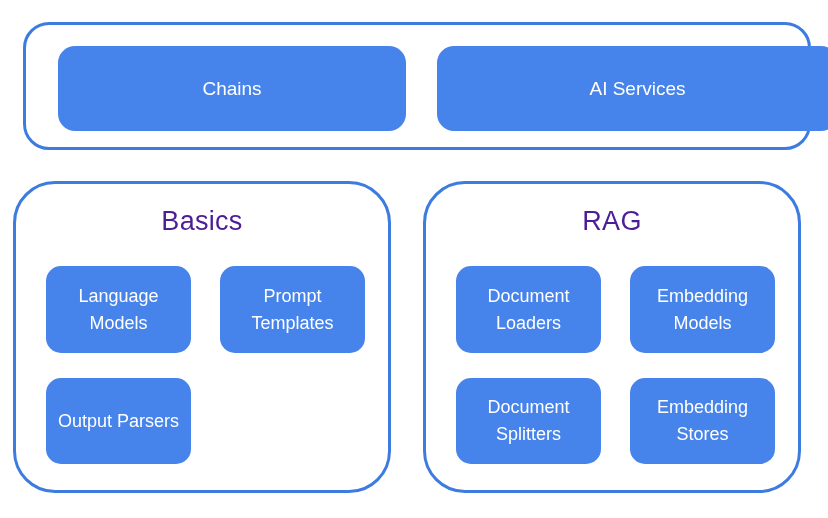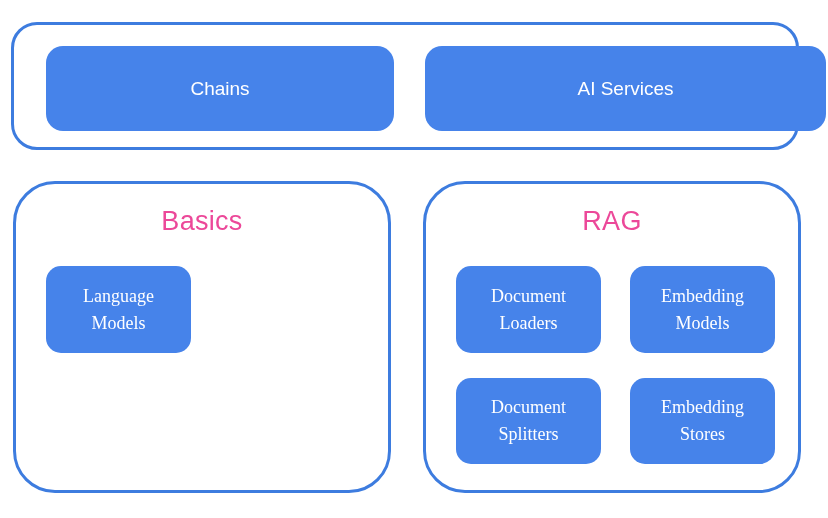--- a/index.html
+++ b/index.html
@@ -15,21 +15,21 @@
     background: #ffffff;
     overflow: hidden;
   }
   .container {
     position: absolute;
     border: 3px solid #3d7cdf;
     background: #ffffff;
     box-sizing: border-box;
   }
   .container.top {
-    left: 11px;
+    left: 23px;
     top: 22px;
     width: 788px;
     height: 128px;
     border-radius: 26px;
     padding-left: 11px;
   }
   .container.bottom {
     top: 181px;
     width: 378px;
     height: 312px;
@@ -59,57 +59,58 @@
   .node.chains { left: 32px; }
   .node.ai-services { left: 411px; width: 401px; }
 
   .group-title {
     position: absolute;
     top: 22px;
     left: 0;
     width: 100%;
     text-align: center;
     font-size: 27px;
-    color: #ec4899;
+    color: #4c1d95;
     letter-spacing: 0.3px;
   }
   .grid {
     position: absolute;
     top: 82px;
     left: 30px;
     display: grid;
     grid-template-columns: 145px 145px;
     grid-template-rows: 87px 86px;
     column-gap: 29px;
     row-gap: 25px;
   }
   .grid .node {
     position: relative;
     width: 100%;
     height: 100%;
     font-size: 18px;
     line-height: 1.5;
     padding: 16px 8px;
-    font-family: Liberation Serif, serif;
   }
 </style>
 </head>
 <body>
 
 <div class="canvas">
 
   <div class="container top">
     <div class="node chains">Chains</div>
     <div class="node ai-services">AI Services</div>
   </div>
 
   <div class="container bottom basics">
     <div class="group-title">Basics</div>
     <div class="grid">
       <div class="node">Language Models</div>
+      <div class="node">Prompt Templates</div>
+      <div class="node">Output Parsers</div>
     </div>
   </div>
 
   <div class="container bottom rag">
     <div class="group-title">RAG</div>
     <div class="grid">
       <div class="node">Document Loaders</div>
       <div class="node">Embedding Models</div>
       <div class="node">Document Splitters</div>
       <div class="node">Embedding Stores</div>

